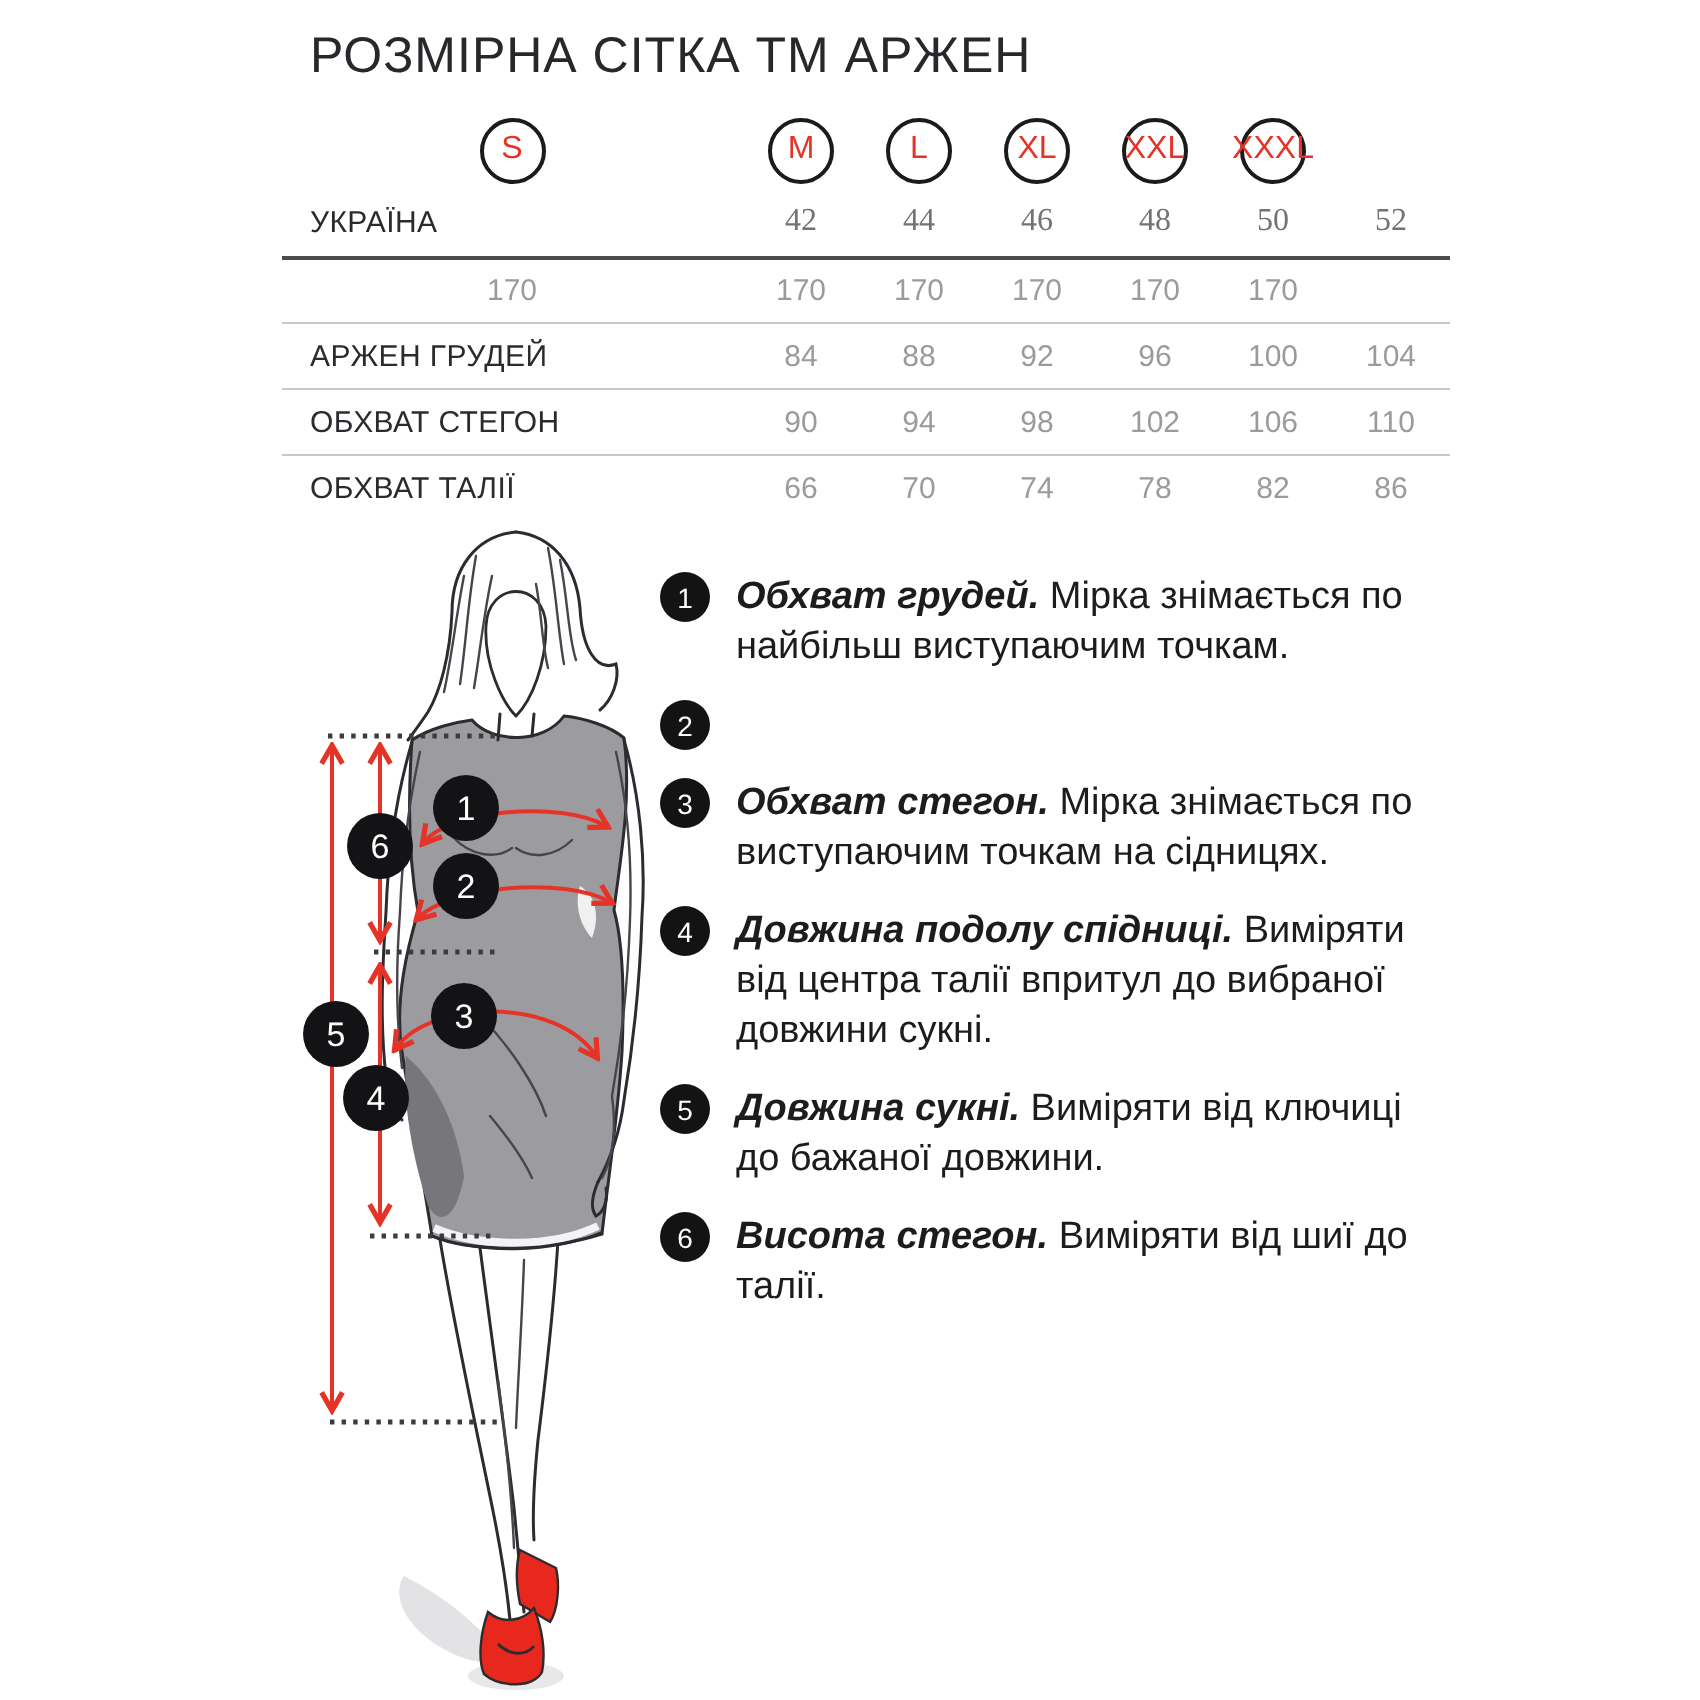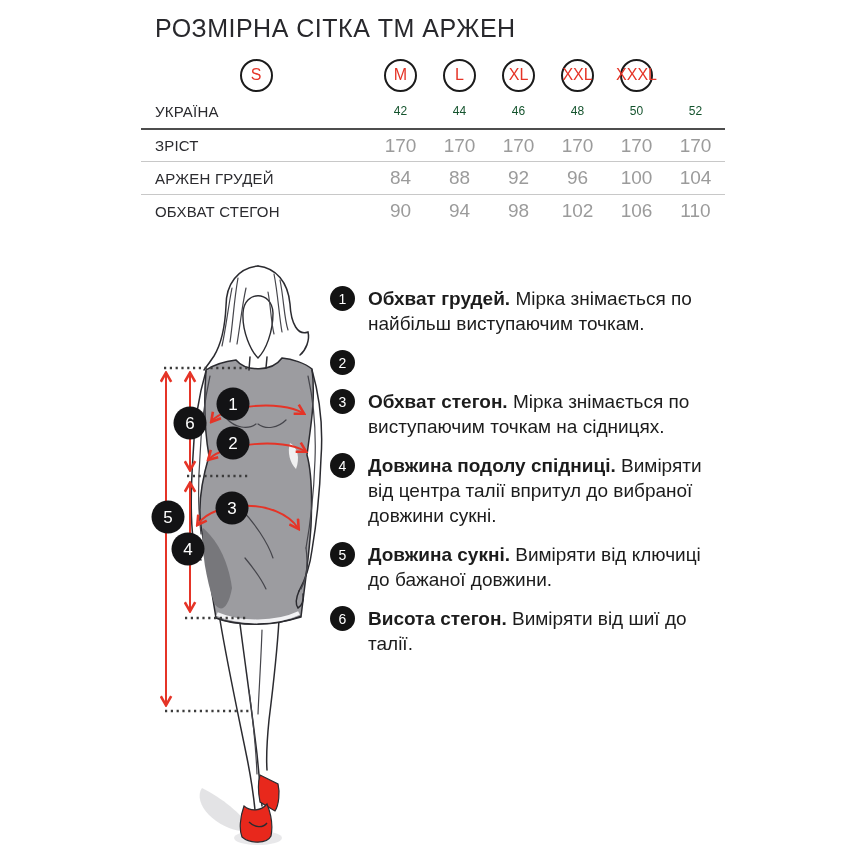--- a/index.html
+++ b/index.html
@@ -24,37 +24,37 @@
   .trow{display:grid;grid-template-columns:230px repeat(6,59px);align-items:center;}
   .trow .lbl{padding-left:14px;font-size:15px;letter-spacing:.2px;color:#2b2b2f;}
   .trow .cell{text-align:center;}
   .row-intl{height:38px;}
   .size-circle{
     width:33px;height:33px;border:2.5px solid #1b1b1b;border-radius:50%;
     display:flex;align-items:center;justify-content:center;margin:0 auto;
     color:var(--accent-red);font-size:16px;font-weight:400;white-space:nowrap;overflow:visible;
   }
   .row-ua{height:34px;}
-  .row-ua .cell{font-size:12px;color:#14532d;}
+  .row-ua .cell{font-size:16px;color:#737373;font-family:Liberation Serif, serif;}
   .data-row{height:33px;border-top:1px solid var(--line-light);}
   .data-row.first{border-top:2px solid var(--line-dark);}
-  .data-row .cell{font-size:19px;color:var(--gray-value);}
+  .data-row .cell{font-size:15px;color:var(--gray-value);}
 
   
   .instructions{
     position:absolute;left:330px;top:286px;width:400px;
     display:flex;flex-direction:column;gap:14px;
   }
   .instr{display:grid;grid-template-columns:38px 1fr;align-items:start;}
   .inum{
     width:25px;height:25px;border-radius:50%;background:#131313;color:#fff;
     font-size:14px;display:flex;align-items:center;justify-content:center;margin-top:0;
   }
   .itext{font-size:19px;line-height:25px;color:#1c1c1c;width:356px;}
-  .itext b{font-weight:700;}
+  .itext b{font-weight:700;font-style:italic;}
 
   
   .figure-wrap{position:absolute;left:140px;top:258px;width:200px;height:592px;}
   .sketch-stroke{fill:none;stroke:#2b2b30;stroke-width:1.5;stroke-linecap:round;}
   .sketch-thin{fill:none;stroke:#45454b;stroke-width:1.2;stroke-linecap:round;}
   .red-line{fill:none;stroke:var(--accent-red);stroke-width:2;stroke-linecap:round;}
   .dotl{fill:none;stroke:#3c3c3c;stroke-width:2.4;stroke-dasharray:2.2 3.6;}
   .marker-circle{fill:#131315;}
   .marker-num{fill:#fff;font-size:17px;font-family:"Liberation Sans",sans-serif;text-anchor:middle;}
 </style>
@@ -103,21 +103,20 @@
       <div class="lbl">УКРАЇНА</div>
       <div class="cell">42</div>
       <div class="cell">44</div>
       <div class="cell">46</div>
       <div class="cell">48</div>
       <div class="cell">50</div>
       <div class="cell">52</div>
     </div>
 
     <div class="trow data-row first">
-      <div class="lbl">ЗРІСТ</div>
       <div class="cell">170</div>
       <div class="cell">170</div>
       <div class="cell">170</div>
       <div class="cell">170</div>
       <div class="cell">170</div>
       <div class="cell">170</div>
     </div>
 
     <div class="trow data-row">
       <div class="lbl">АРЖЕН ГРУДЕЙ</div>
@@ -132,20 +131,29 @@
     <div class="trow data-row">
       <div class="lbl">ОБХВАТ СТЕГОН</div>
       <div class="cell">90</div>
       <div class="cell">94</div>
       <div class="cell">98</div>
       <div class="cell">102</div>
       <div class="cell">106</div>
       <div class="cell">110</div>
     </div>
 
+    <div class="trow data-row">
+      <div class="lbl">ОБХВАТ ТАЛІЇ</div>
+      <div class="cell">66</div>
+      <div class="cell">70</div>
+      <div class="cell">74</div>
+      <div class="cell">78</div>
+      <div class="cell">82</div>
+      <div class="cell">86</div>
+    </div>
   </div>
 
   <div class="figure-wrap">
     <svg width="200" height="592" viewBox="0 0 200 592">
       <defs>
         <marker id="arr" viewBox="0 0 10 10" refX="7.5" refY="5" markerWidth="6.5" markerHeight="6.5" orient="auto-start-reverse">
           <path d="M1.5,1 L8.5,5 L1.5,9" fill="none" stroke="#e53427" stroke-width="2"></path>
         </marker>
       </defs>
 

